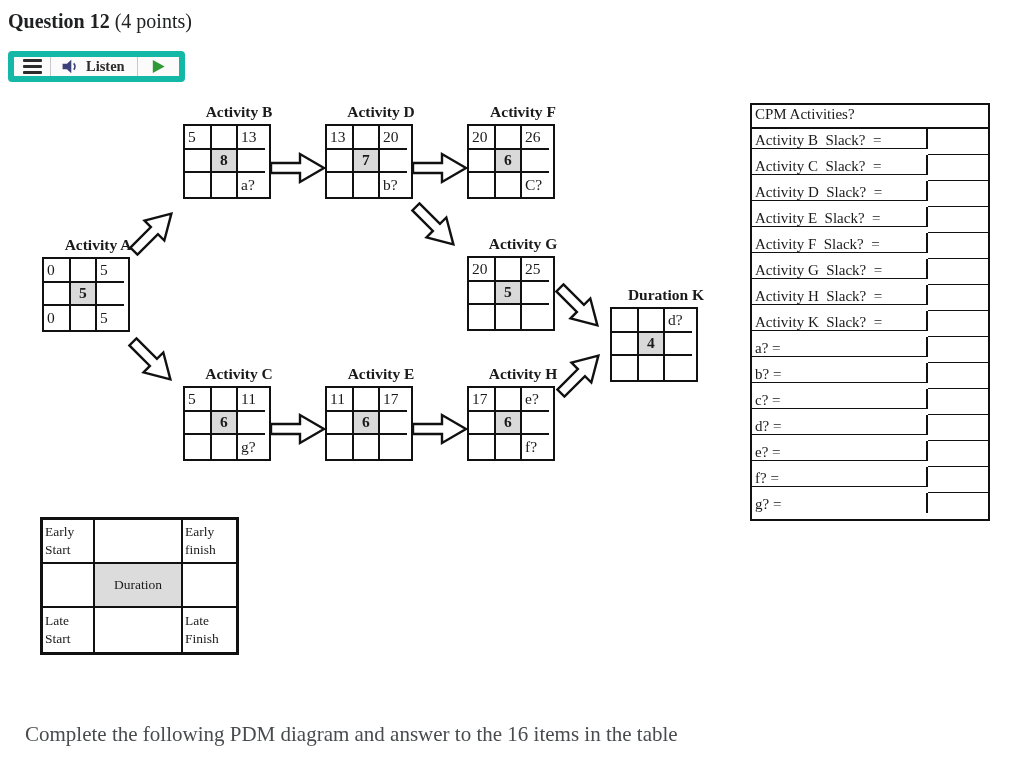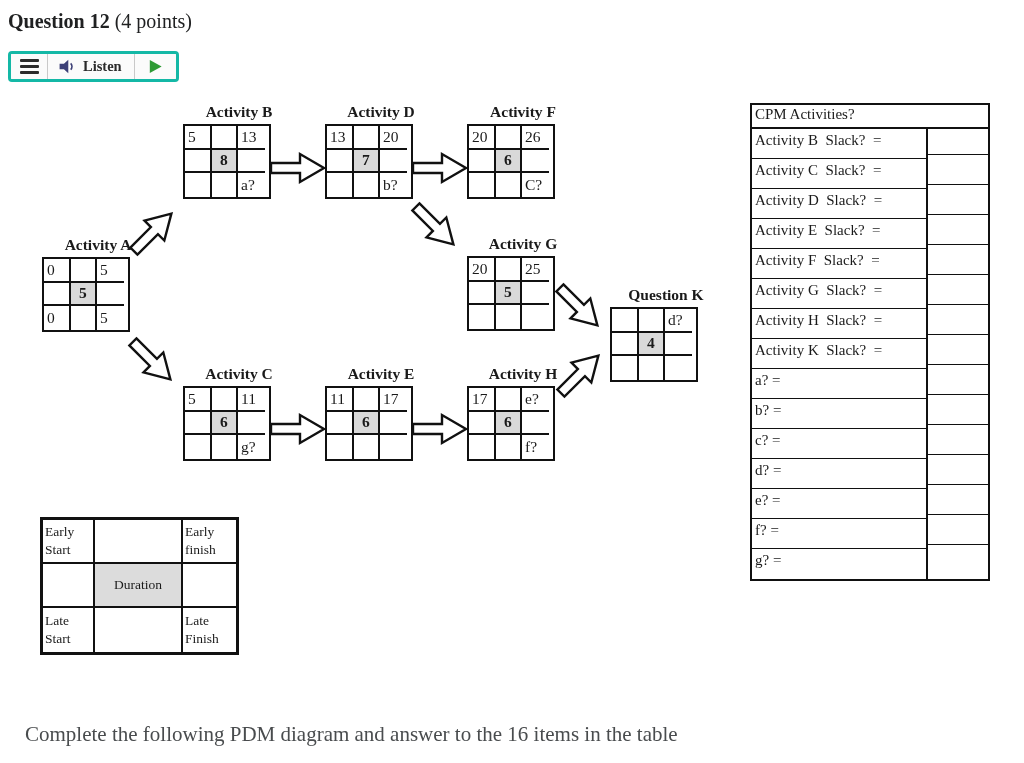--- a/index.html
+++ b/index.html
@@ -10,21 +10,21 @@
   }
 
   
   .q-header { position:absolute; left:8px; top:10px; font-size:20px; color:#202122; }
   .q-title { font-weight:700; }
   .q-points { font-weight:400; }
 
   
   .rs-toolbar {
     position:absolute; left:8px; top:51px; height:31px; display:inline-flex; align-items:stretch;
-    border:3px solid #14b8a6; border-radius:4px; background:#fbfbfb; overflow:hidden;
+    border:6px solid #14b8a6; border-radius:4px; background:#fbfbfb; overflow:hidden;
   }
   .rs-btn {
     display:flex; align-items:center; justify-content:center; gap:6px;
     background:#fbfbfb; border:none; cursor:pointer; padding:0 10px;
     font-family:inherit;
   }
   .rs-btn + .rs-btn { border-left:1px solid #c9c9c9; }
   .rs-menu { width:36px; }
   .hamburger { display:flex; flex-direction:column; gap:2.6px; }
   .hamburger i { display:block; width:19px; height:3.6px; background:#2b2b2b; border-radius:1px; }
@@ -73,21 +73,21 @@
   .cpm {
     position:absolute; left:750px; top:103px; width:240px;
     display:grid; grid-template-columns:176px 1fr;
     border:2px solid #111; background:#fff; font-size:15px;
   }
   .cpm-header {
     grid-column:1 / 3; height:24px; border-bottom:2px solid #111;
     padding:1px 0 0 3px; white-space:pre;
   }
   .cpm-label {
-    height:30px; border-right:2px solid #111; border-bottom:1.5px solid #111;
+    height:20px; border-right:2px solid #111; border-bottom:1.5px solid #111;
     padding:3px 0 16px 3px; white-space:pre;
   }
   .cpm-value { height:26px; border-bottom:1.5px solid #111; }
   .cpm-label:nth-last-child(2) { border-bottom:none; }
   .cpm-value:last-child { border-bottom:none; }
 
   
   .instruction { position:absolute; left:25px; top:722px; font-size:21px; color:#494c4e; }
 </style>
 </head>
@@ -186,21 +186,21 @@
         <div class="cell">25</div>
         <div class="cell"></div>
         <div class="cell dur">5</div>
         <div class="cell"></div>
         <div class="cell"></div>
         <div class="cell"></div>
         <div class="cell"></div>
       </div>
   </div>
   <div class="activity" style="left:610px;top:286px">
-    <div class="act-title">Question K</div>
+    <div class="act-title">Duration K</div>
     <div class="act-grid">
         <div class="cell"></div>
         <div class="cell"></div>
         <div class="cell">d?</div>
         <div class="cell"></div>
         <div class="cell dur">4</div>
         <div class="cell"></div>
         <div class="cell"></div>
         <div class="cell"></div>
         <div class="cell"></div>

